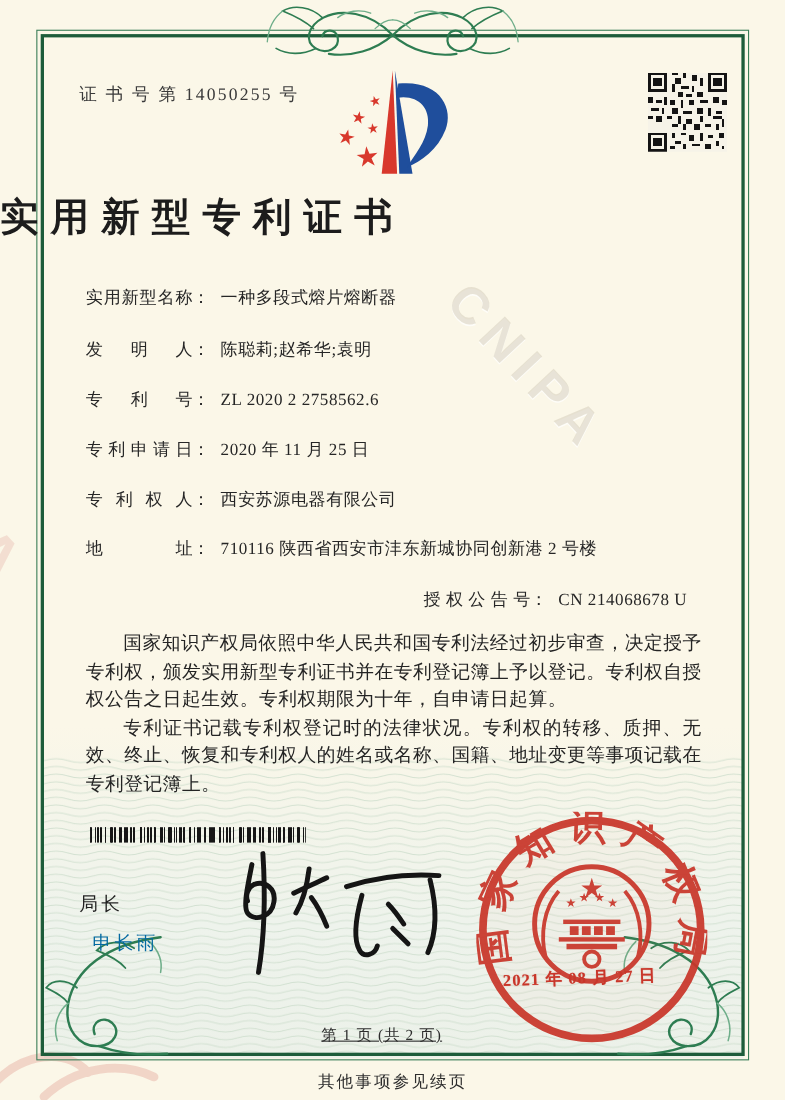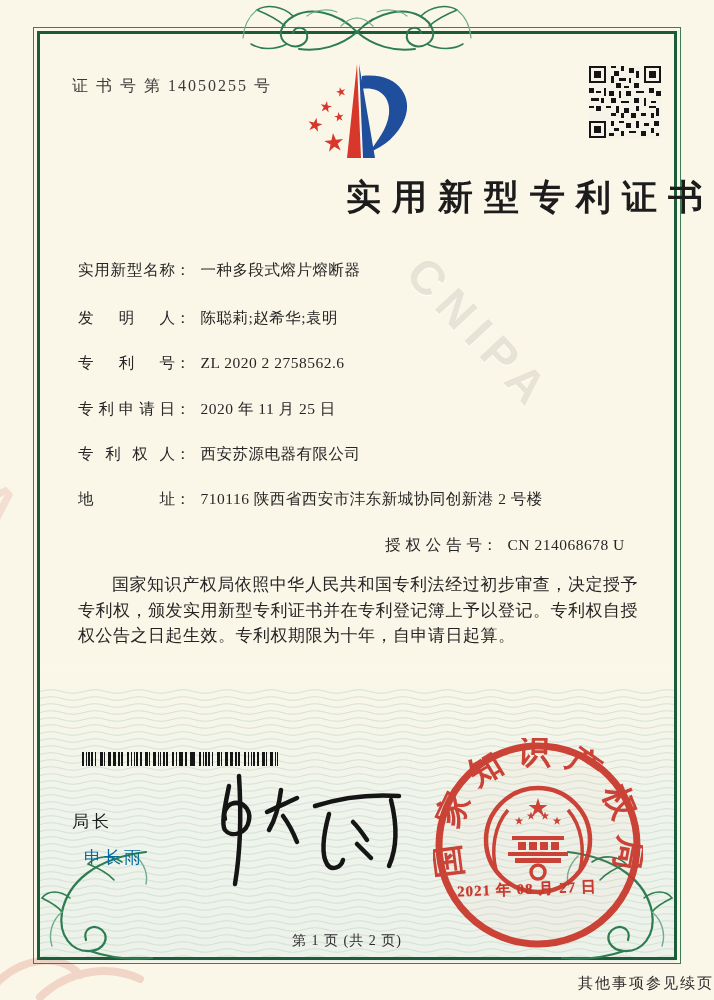--- a/index.html
+++ b/index.html
@@ -48,21 +48,21 @@
   }
   .orn-top { left:241px; top:2px; width:232px; height:54px; }
   .orn-bl  { left:26px;  top:848px; width:135px; height:118px; }
   .orn-br  { left:553px; top:848px; width:135px; height:118px; transform:scaleX(-1); }
 
   
   .cert-no { left:72px; top:76px; font-size:16px; letter-spacing:2px; color:#3a3a3a; }
   .logo { left:285px; top:54px; width:150px; height:114px; }
   .qr   { left:589px; top:66px; width:72px;  height:72px; }
   .title {
-    left:0; top:174px; width:714px; text-align:right;
+    left:0; top:174px; width:714px; text-align:left;
     font-size:35px; font-weight:bold; letter-spacing:11px; color:#1c1c1c;
   }
   .frow { position:absolute; left:78px; font-size:15.5px; white-space:nowrap; color:#262626; }
   .lbl {
     display:inline-block; width:97px;
     text-align:justify; text-align-last:justify;
     color:#262626;
   }
   .colon { margin-right:10px; }
   .val { letter-spacing:.5px; }
@@ -93,22 +93,22 @@
 
   
   .seal { left:433px; top:738px; width:210px; height:214px; opacity:.93; }
   .seal-date {
     left:442px; top:880px; width:170px; text-align:center;
     font-size:15px; font-weight:bold; color:#c9362a; letter-spacing:1px;
     transform:rotate(-2deg); text-shadow:0 0 1px rgba(201,54,42,.5);
   }
 
   
-  .page-info { left:0; top:932px; width:694px; text-align:center; font-size:14px; color:#2c2c2c; letter-spacing:1px; }
-  .cont-note { left:0; top:974px; width:714px; text-align:right; font-size:15px; color:#2c2c2c; letter-spacing:2px; }
+  .page-info { left:0; top:932px; width:694px; text-align:center; font-size:14px; color:#2c2c2c; letter-spacing:1px;text-decoration:underline; }
+  .cont-note { left:0; top:974px; width:714px; text-align:center; font-size:15px; color:#2c2c2c; letter-spacing:2px; }
 </style>
 </head>
 <body>
 
 <div class="abs texture-grad"></div>
 <svg class="abs texture-svg" xmlns="http://www.w3.org/2000/svg">
   <defs>
     <pattern id="wv" width="44" height="7" patternUnits="userSpaceOnUse">
       <path d="M0,3.5 Q11,0 22,3.5 T44,3.5" fill="none" stroke="#c9dbc9" stroke-width="1"></path>
     </pattern>
@@ -271,20 +271,21 @@
 </div>
 <div class="frow r6">
   <span class="lbl">地址</span><span class="colon">：</span><span class="val">710116 陕西省西安市沣东新城协同创新港 2 号楼</span>
 </div>
 <div class="frow r7">
   <span class="grant-no"><span class="lbl">授权公告号</span><span class="colon">：</span><span class="val">CN 214068678 U</span></span>
 </div>
 
 <div class="abs paras">
   <p>国家知识产权局依照中华人民共和国专利法经过初步审查，决定授予专利权，颁发实用新型专利证书并在专利登记簿上予以登记。专利权自授权公告之日起生效。专利权期限为十年，自申请日起算。</p>
+  <p>专利证书记载专利权登记时的法律状况。专利权的转移、质押、无效、终止、恢复和专利权人的姓名或名称、国籍、地址变更等事项记载在专利登记簿上。</p>
 </div>
 
 <div class="abs barcode"></div>
 
 <div class="abs director-title">局长</div>
 <div class="abs director-name">申长雨</div>
 
 <svg class="abs signature" viewBox="0 0 215 118" xmlns="http://www.w3.org/2000/svg">
   <g fill="none" stroke="#151515" stroke-width="4.5" stroke-linecap="round" stroke-linejoin="round">
     <path d="M34,14 C30,34 26,52 30,58 C36,66 52,62 54,48 C56,36 46,28 36,32 C30,35 28,42 30,47"></path>

